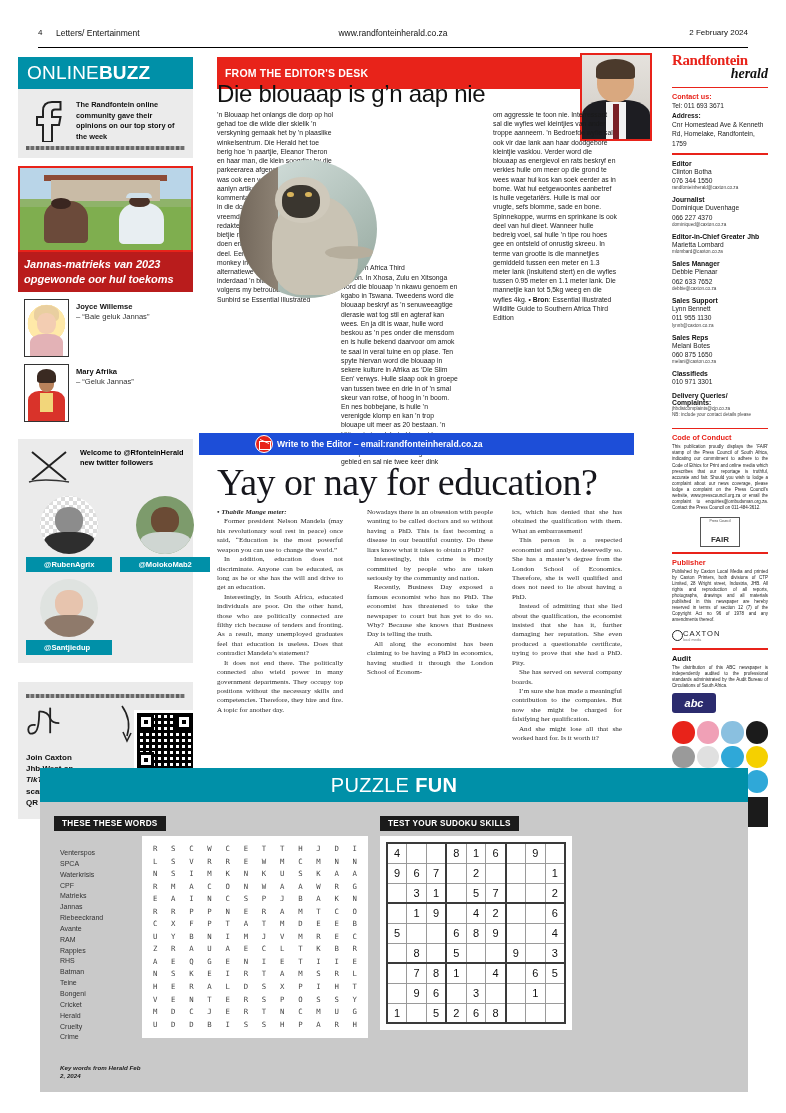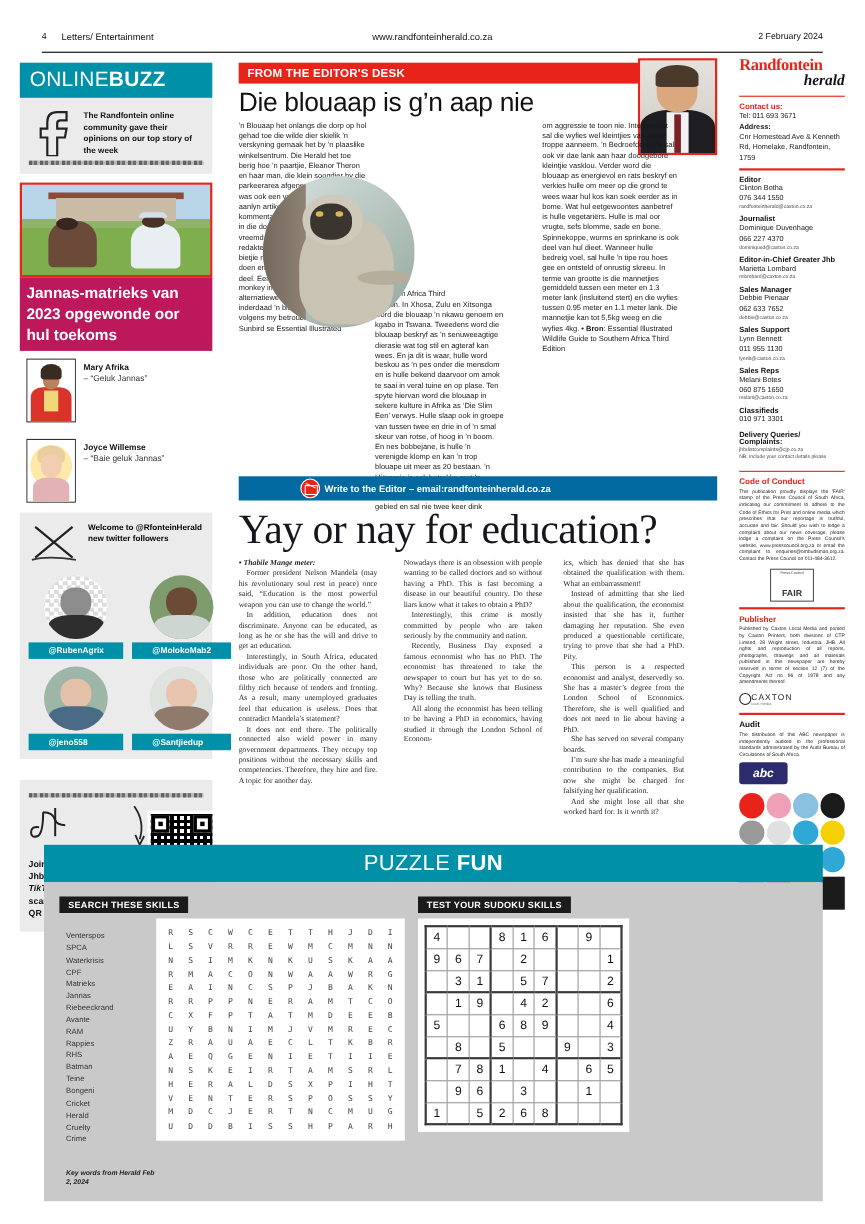--- a/index.html
+++ b/index.html
@@ -45,22 +45,22 @@
   .buzz-photo { position:relative; height:86px; border:2px solid #e8231a; overflow:hidden; }
   .ph-sky { position:absolute; inset:0; background:linear-gradient(#b9d5e8 0 38%,#8fb36a 38% 48%,#7fae4f 48% 100%); }
   .ph-bld { position:absolute; left:18%; top:14%; width:64%; height:26%; background:#c9bba6; }
   .ph-roof{ position:absolute; left:14%; top:8%; width:72%; height:8%; background:#8d4b36; }
   .ph-p1 { position:absolute; left:14%; top:40%; width:26%; height:52%; background:#6b4a3a; border-radius:40% 40% 10% 10%;}
   .ph-p1h{ position:absolute; left:18%; top:36%; width:12%; height:14%; background:#3a2620; border-radius:50%;}
   .ph-p2 { position:absolute; left:58%; top:42%; width:26%; height:50%; background:#e8eef2; border-radius:40% 40% 10% 10%;}
   .ph-p2h{ position:absolute; left:64%; top:34%; width:12%; height:14%; background:#4a3128; border-radius:50%;}
   .ph-cap{ position:absolute; left:62%; top:31%; width:15%; height:6%; background:#cfe0ea; border-radius:6px 6px 0 0;}
   .buzz-cap {
-    background:#be185d; color:#fff; font-size:14px; font-weight:700;
-    line-height:1.35; padding:5px 6px;
+    background:#b91c1c; color:#fff; font-size:11px; font-weight:700;
+    line-height:1.35; padding:5px 6px;font-style:italic;
   }
   .comment { display:flex; gap:7px; padding:7px 6px 0 6px; }
   .avatar { width:45px; height:58px; flex:0 0 45px; border:1px solid #333; position:relative; overflow:hidden; background:#fff;}
   .av1-bg { position:absolute; inset:0; background:radial-gradient(circle at 50% 42%, #ffe9a8 0 48%, #ffffff 49% 100%); }
   .av1-hair{ position:absolute; left:22%; top:10%; width:56%; height:30%; background:#e9cfa0; border-radius:50% 50% 30% 30%; }
   .av1-face{ position:absolute; left:28%; top:24%; width:44%; height:38%; background:#f3cdb2; border-radius:45%; }
   .av1-body{ position:absolute; left:12%; top:62%; width:76%; height:38%; background:#e3b2b6; border-radius:40% 40% 0 0; }
   .av2-bg { position:absolute; inset:0; background:#ffffff; }
   .av2-hair{ position:absolute; left:28%; top:8%; width:44%; height:24%; background:#3a2a22; border-radius:50% 50% 20% 20%; }
   .av2-face{ position:absolute; left:32%; top:18%; width:36%; height:30%; background:#b9825c; border-radius:45%; }
@@ -98,21 +98,21 @@
   .qr-inner { width:100%; height:100%;
     background-image:
       repeating-linear-gradient(90deg,#000 0 3px,transparent 3px 6px),
       repeating-linear-gradient(0deg,#000 0 3px,transparent 3px 6px);
     background-color:#fff; position:relative;}
   .qr-eye { position:absolute; width:16px; height:16px; border:3px solid #000; background:#fff;}
   .qr-eye::after{ content:""; position:absolute; inset:3px; background:#000; }
 
   
   .ed-band {
-    position:absolute; left:217px; top:57px; width:383px; height:19px;
+    position:absolute; left:217px; top:57px; width:383px; height:32px;
     background:#e8231a; color:#fff; font-size:10.5px; font-weight:700;
     display:flex; align-items:center; padding-left:8px; letter-spacing:.2px;
   }
   .ed-photo {
     position:absolute; left:580px; top:53px; width:72px; height:88px;
     border:2px solid #e8231a; overflow:hidden; background:#e9e5e0;
   }
   .edp-bg { position:absolute; inset:0; background:linear-gradient(#e5e2dd,#cfcac3); }
   .edp-head{ position:absolute; left:22%; top:10%; width:54%; height:46%; background:#d9a87f; border-radius:46%;}
   .edp-hair{ position:absolute; left:20%; top:5%; width:58%; height:24%; background:#4b3a2c; border-radius:50% 50% 12% 12%;}
@@ -141,22 +141,22 @@
   .mk-face{ position:absolute; left:31%; top:18%; width:28%; height:24%; background:#3a362f; border-radius:45%;}
   .mk-eye1{ position:absolute; left:35%; top:23%; width:5%; height:4%; background:#d8b45c; border-radius:50%;}
   .mk-eye2{ position:absolute; left:48%; top:23%; width:5%; height:4%; background:#d8b45c; border-radius:50%;}
   .mk-tail{ position:absolute; left:62%; top:62%; width:36%; height:10%; background:#b6ae9d; border-radius:50%;}
   .ed-shape {
     position:absolute; width:138px; height:138px; left:239px; top:160px;
     shape-outside:circle(50%); float:left;
   }
 
   .write-band {
-    position:absolute; left:217px; top:433px; width:435px; height:22px;
-    background:#0369a1; color:#fff; display:flex; align-items:center; gap:8px;
+    position:absolute; left:199px; top:433px; width:435px; height:22px;
+    background:#1d4ed8; color:#fff; display:flex; align-items:center; gap:8px;
     padding-left:78px; font-size:8.6px; font-weight:700;
   }
   .mail-ico {
     position:absolute; left:56px; top:2px; width:18px; height:18px; border-radius:50%;
     background:#e8231a; border:1.6px solid #fff;
   }
   .mail-ico::before{ content:""; position:absolute; left:3px; top:5px; width:10px; height:7px; border:1.3px solid #fff;}
   .mail-ico::after { content:""; position:absolute; left:3.6px; top:5.4px; width:9px; height:5px;
       border-top:1.3px solid #fff; transform:skewY(25deg); }
 
@@ -266,45 +266,45 @@
           <div class="ph-roof"></div>
           <div class="ph-bld"></div>
         <div class="ph-p1"></div>
           <div class="ph-p1h"></div>
         <div class="ph-p2"></div>
           <div class="ph-p2h"></div>
           <div class="ph-cap"></div>
       </div>
       <div class="buzz-cap">Jannas-matrieks van 2023 opgewonde oor hul toekoms</div>
 
+      <div class="comment">
+        <div class="avatar">
+          <div class="av1-bg"></div>
+            <div class="av1-hair"></div>
+            <div class="av1-face"></div>
+            <div class="av1-body"></div>
+        </div>
+        <div class="cm-txt">
+          <div class="cm-name">Joyce Willemse</div>
+          <div class="cm-quote">– “Baie geluk Jannas”</div>
+        </div>
+      </div>
       <div class="comment" style="padding-bottom:8px;">
         <div class="avatar">
           <div class="av2-bg"></div>
             <div class="av2-body"></div>
             <div class="av2-shirt"></div>
             <div class="av2-face"></div>
             <div class="av2-hair"></div>
         </div>
         <div class="cm-txt">
           <div class="cm-name">Mary Afrika</div>
           <div class="cm-quote">– “Geluk Jannas”</div>
         </div>
       </div>
-      <div class="comment">
-        <div class="avatar">
-          <div class="av1-bg"></div>
-            <div class="av1-hair"></div>
-            <div class="av1-face"></div>
-            <div class="av1-body"></div>
-        </div>
-        <div class="cm-txt">
-          <div class="cm-name">Joyce Willemse</div>
-          <div class="cm-quote">– “Baie geluk Jannas”</div>
-        </div>
-      </div>
     </div>
 
     <div class="tw-block">
       <div class="tw-row">
         <div class="tw-icon">
           <svg viewBox="0 0 46 40" width="46" height="40">
             <path d="M6 6 L40 34 M40 6 L6 34" stroke="#222" stroke-width="2" fill="none"></path>
             <path d="M3 36 q14 -4 40 0" stroke="#333" stroke-width="1.6" fill="none"></path>
           </svg>
         </div>
@@ -321,29 +321,20 @@
           <div class="tw-name">@RubenAgrix</div>
         </div>
         <div class="tw-cell">
           <div class="tw-av">
               <div class="tw-circ g">
                 <div class="tw-head" style="background:#6b4b35"></div>
                 <div class="tw-body" style="background:#cfd6d2"></div>
               </div>
             </div>
           <div class="tw-name">@MolokoMab2</div>
-        </div>
-        <div class="tw-cell">
-          <div class="tw-av">
-              <div class="tw-circ h">
-                <div class="tw-head" style="background:#e3c0a8"></div>
-                <div class="tw-body" style="background:#4a6b86"></div>
-              </div>
-            </div>
-          <div class="tw-name">@jeno558</div>
         </div>
         <div class="tw-cell">
           <div class="tw-av">
               <div class="tw-circ i">
                 <div class="tw-head" style="background:#e7c4ae"></div>
                 <div class="tw-body" style="background:#8f7a6b"></div>
               </div>
             </div>
           <div class="tw-name">@Santjiedup</div>
         </div>
@@ -432,28 +423,28 @@
           <p>In addition, education does not discriminate. Anyone can be educated, as long as he or she has the will and drive to get an education.</p>
           <p>Interestingly, in South Africa, educated individuals are poor. On the other hand, those who are politically connected are filthy rich because of tenders and fronting. As a result, many unemployed graduates feel that education is useless. Does that contradict Mandela’s statement?</p>
           <p>It does not end there. The politically connected also wield power in many government departments. They occupy top positions without the necessary skills and competencies. Therefore, they hire and fire. A topic for another day.</p>
         </div>
     </div>
     <div class="yay-col" id="yc2">
       <div>
           <p class="first">Nowadays there is an obsession with people wanting to be called doctors and so without having a PhD. This is fast becoming a disease in our beautiful country. Do these liars know what it takes to obtain a PhD?</p>
           <p>Interestingly, this crime is mostly committed by people who are taken seriously by the community and nation.</p>
           <p>Recently, Business Day exposed a famous economist who has no PhD. The economist has threatened to take the newspaper to court but has yet to do so. Why? Because she knows that Business Day is telling the truth.</p>
-          <p>All along the economist has been telling to be having a PhD in economics, having studied it through the London School of Econom-</p>
+          <p>All along the economist has been claiming to be having a PhD in economics, having studied it through the London School of Econom-</p>
         </div>
     </div>
     <div class="yay-col" id="yc3">
       <div>
           <p class="first">ics, which has denied that she has obtained the qualification with them. What an embarrassment!</p>
+          <p>This person is a respected economist and analyst, deservedly so. She has a master’s degree from the London School of Economics. Therefore, she is well qualified and does not need to lie about having a PhD.</p>
           <p>Instead of admitting that she lied about the qualification, the economist insisted that she has it, further damaging her reputation. She even produced a questionable certificate, trying to prove that she had a PhD. Pity.</p>
-          <p>This person is a respected economist and analyst, deservedly so. She has a master’s degree from the London School of Economics. Therefore, she is well qualified and does not need to lie about having a PhD.</p>
           <p>She has served on several company boards.</p>
           <p>I’m sure she has made a meaningful contribution to the companies. But now she might be charged for falsifying her qualification.</p>
           <p>And she might lose all that she worked hard for. Is it worth it?</p>
         </div>
     </div>
   </div>
 
   <div class="rail">
     <div class="logo-rf">Randfontein</div>
     <div class="logo-h">herald</div>
@@ -551,21 +542,21 @@
     </div>
   </div>
 
   <div class="puz-band">
     <span>PUZZLE</span>
       <b>FUN</b>
   </div>
   <div class="puz-body">
 
     <div class="ws-wrap">
-      <div class="sec-tag">SEARCH THESE SKILLS</div>
+      <div class="sec-tag">THESE THESE WORDS</div>
       <div class="ws-inner">
         <div class="ws-list">
             <div>Venterspos</div>
             <div>SPCA</div>
             <div>Waterkrisis</div>
             <div>CPF</div>
             <div>Matrieks</div>
             <div>Jannas</div>
             <div>Riebeeckrand</div>
             <div>Avante</div>

